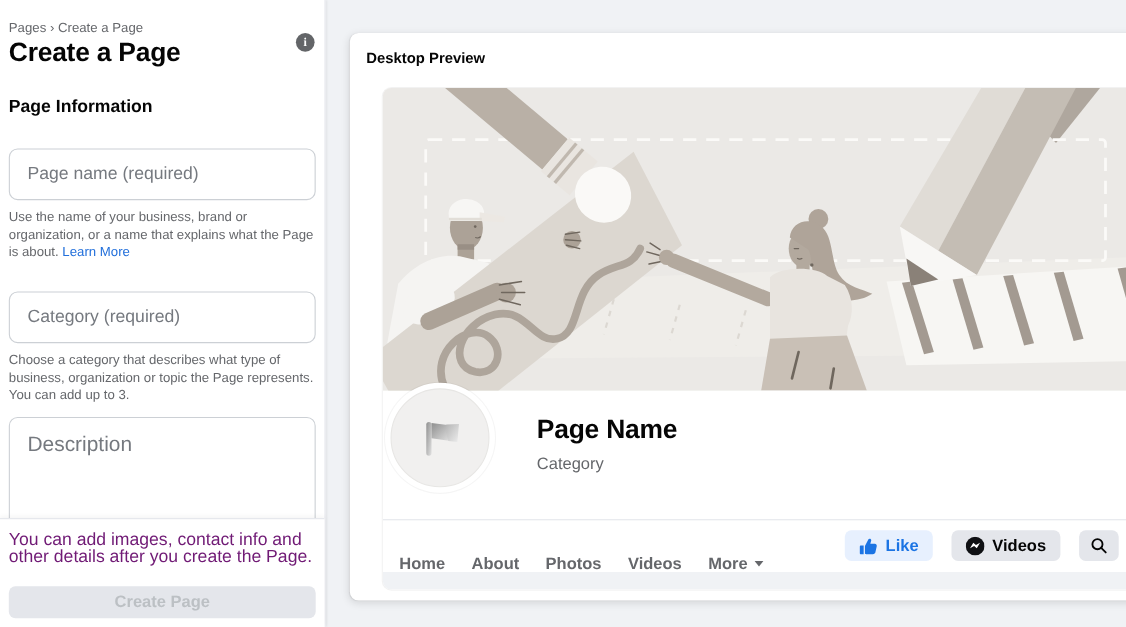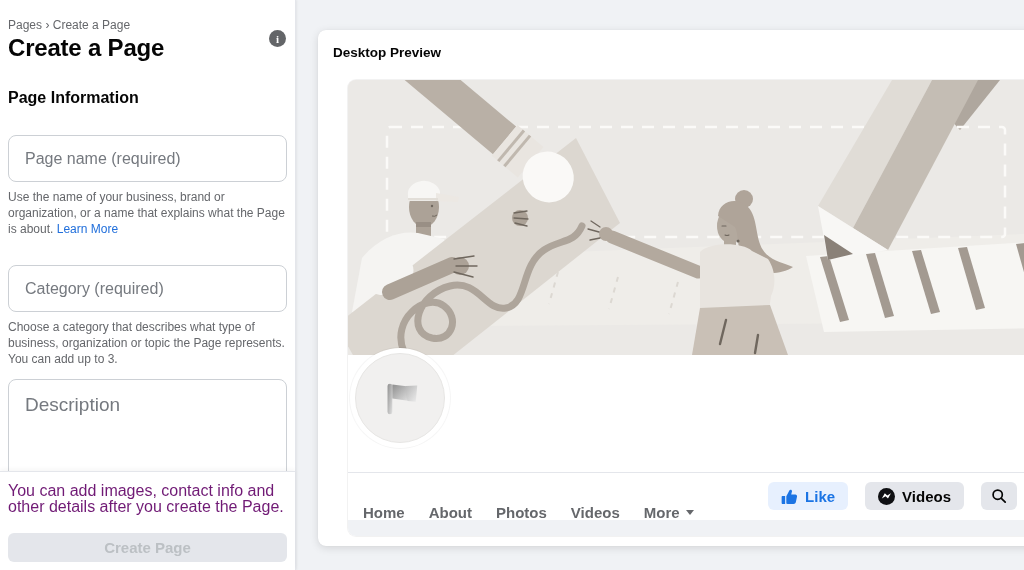--- a/index.html
+++ b/index.html
@@ -192,20 +192,24 @@
                 <stop offset="0" stop-color="#b5b5b5"></stop>
                 <stop offset="1" stop-color="#ededed"></stop>
               </linearGradient>
             </defs>
             <rect x="11" y="9" width="5" height="32" rx="2.5" fill="url(#flagGrad)"></rect>
             <path d="M16 10 L33 12 C31 17 31.5 22 34 27 L16 24.5 Z" fill="url(#flagGrad)"></path>
             <path d="M30 11.5 L42 11 L40.5 28 L32 27 C30 22 29.5 16.5 30 11.5 Z" fill="url(#flagGrad2)"></path>
           </svg>
         </div>
       </div>
+      <div class="name-block">
+        <div class="pv-page-name">Page Name</div>
+        <div class="pv-category">Category</div>
+      </div>
 
       <div class="pv-divider"></div>
 
       <div class="tabs-row">
         <span class="tab">Home</span>
         <span class="tab">About</span>
         <span class="tab">Photos</span>
         <span class="tab">Videos</span>
         <span class="tab more">
           <span>More</span>

